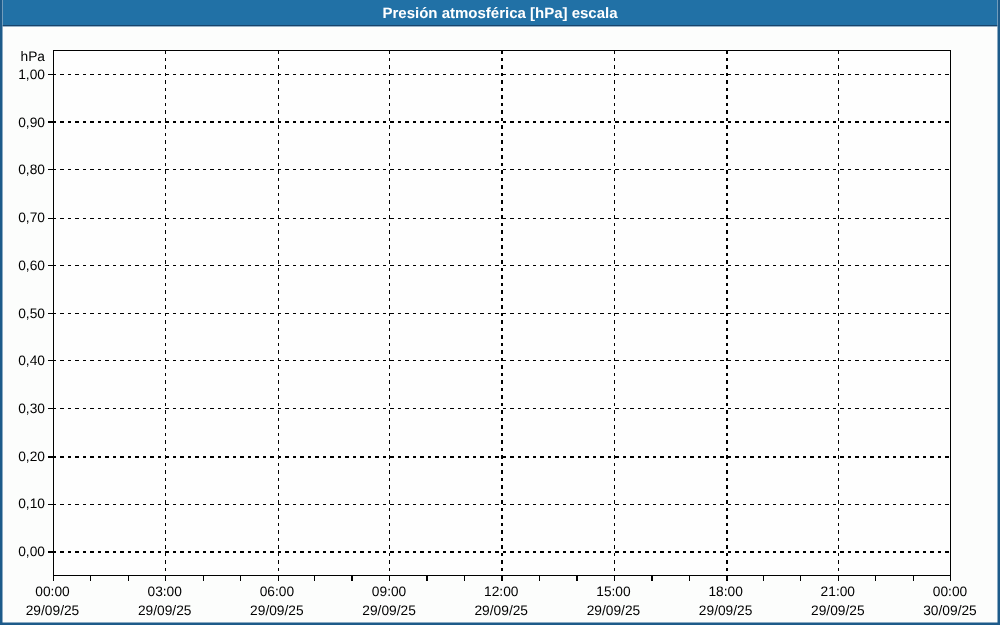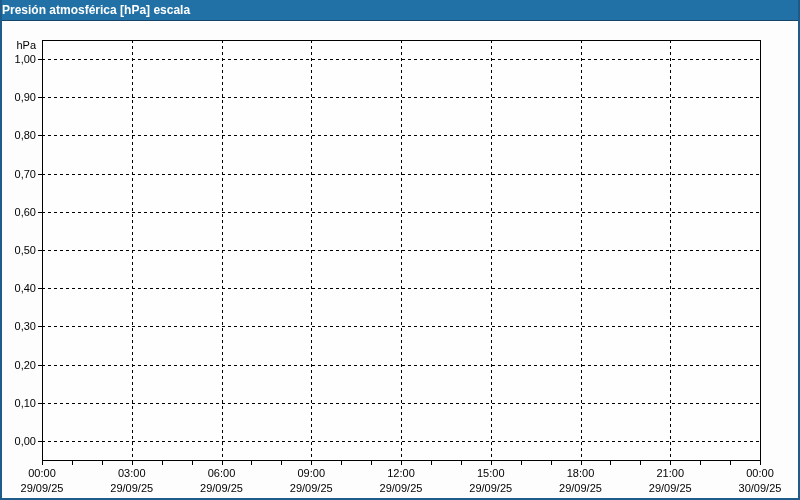--- a/index.html
+++ b/index.html
@@ -11,20 +11,21 @@
     border-top:none;
     background:#fcfdfc;
     font-family:"Liberation Sans", sans-serif;
     overflow:hidden;
   }
   .titlebar{
     height:20px;
     line-height:20px;
     background:#2171a6;
     border-bottom:1px solid #17446b;
+    text-align:center;
     color:#ffffff;
     font-size:12px;
     font-weight:bold;
   }
   .chart-svg{
     position:absolute;
     left:0;top:0;
     width:796px;height:498px;
   }
   .chart-svg text{

